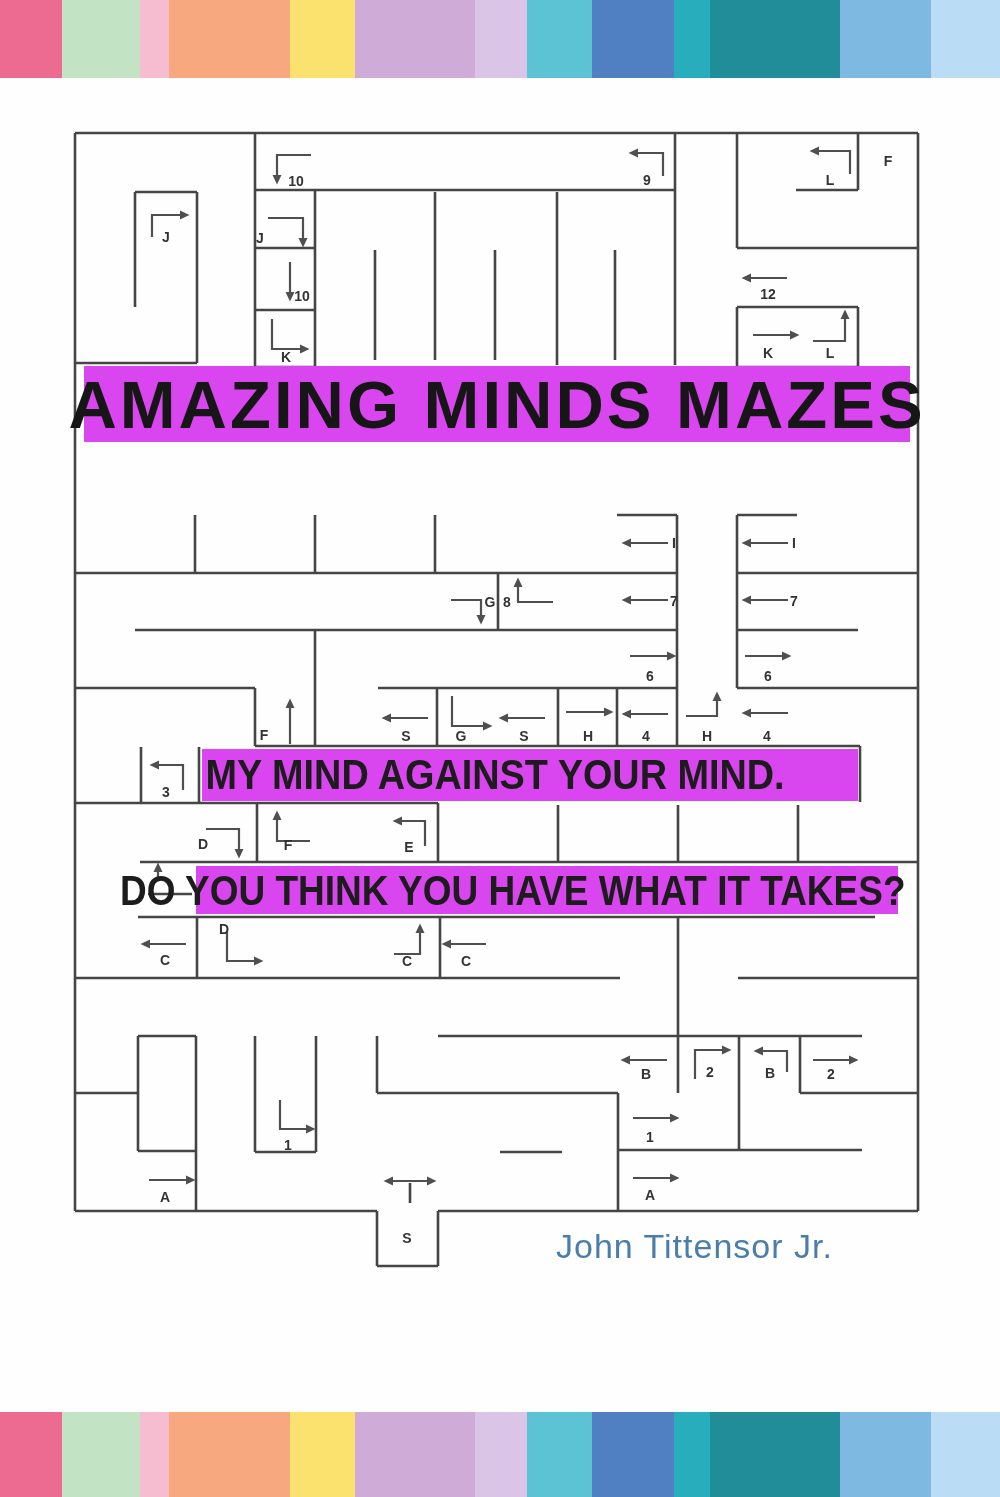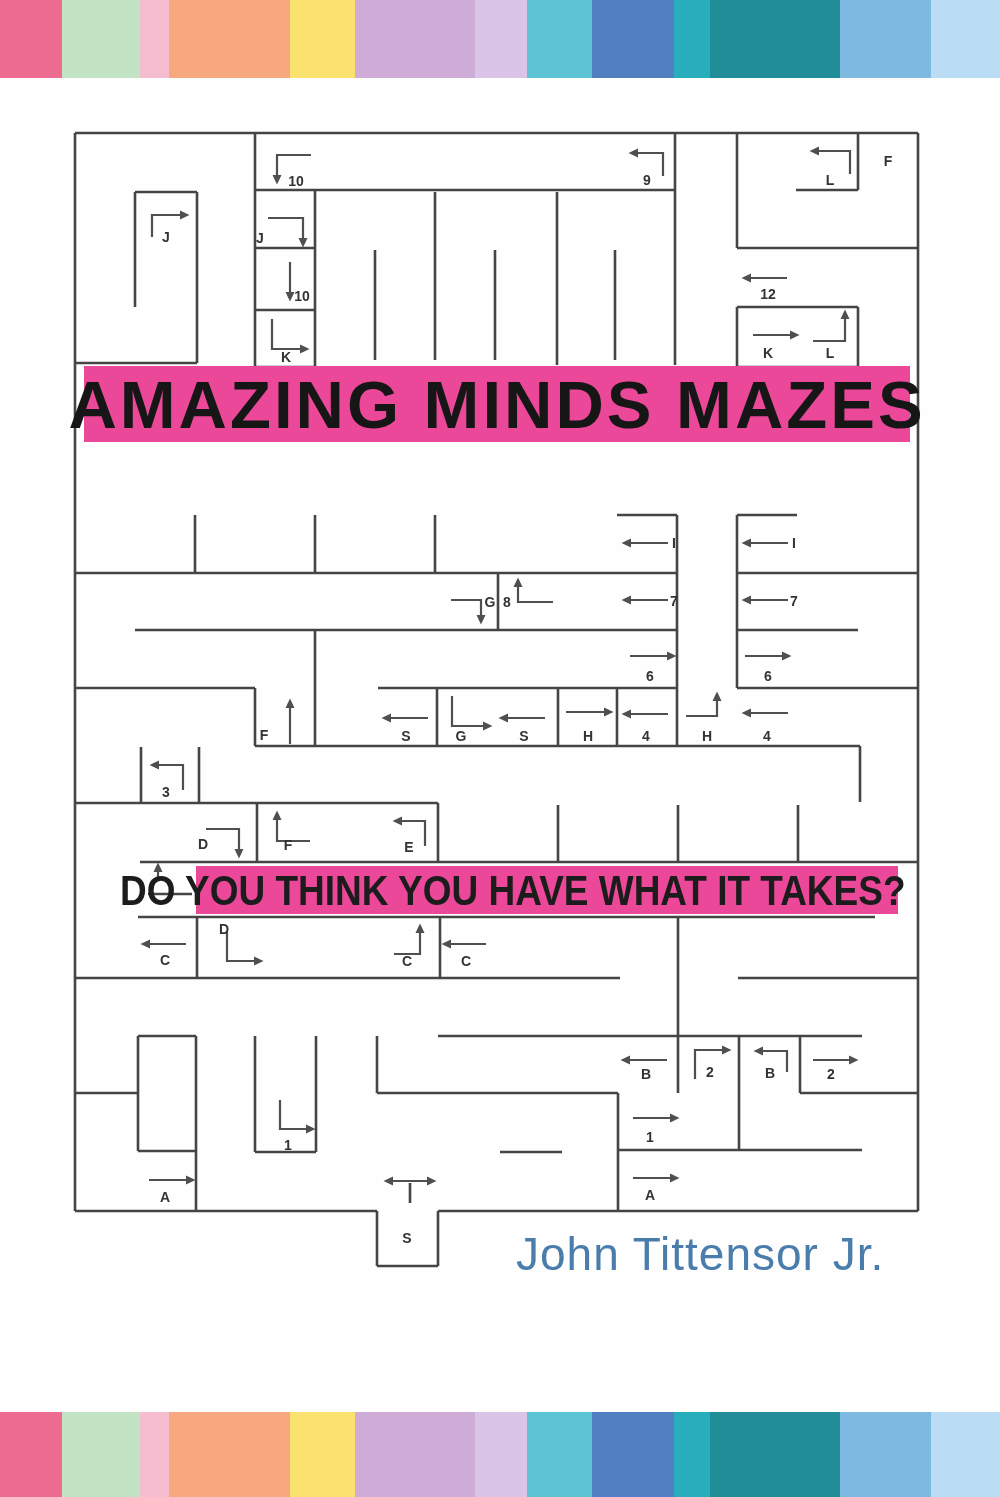--- a/index.html
+++ b/index.html
@@ -3,34 +3,34 @@
 <meta charset="utf-8">
 <style>
   html,body{margin:0;padding:0;background:#ffffff;}
   .cover{position:relative;width:1000px;height:1497px;background:#fefefe;overflow:hidden;
          font-family:"Liberation Sans",sans-serif;}
   .stripe-row{position:absolute;left:0;width:1000px;display:flex;}
   .stripe-row.top{top:0;height:78px;}
   .stripe-row.bottom{top:1412px;height:85px;}
   .stripe-row div{height:100%;}
   #maze-svg{position:absolute;left:0;top:0;width:1000px;height:1497px;}
-  .band{position:absolute;background:#ec4899;display:flex;align-items:center;}
+  .band{position:absolute;background:#d946ef;display:flex;align-items:center;}
   .title-band{left:84px;top:366px;width:826px;height:76px;justify-content:center;}
   .title-text{font-size:67px;font-weight:bold;color:#161616;letter-spacing:3px;white-space:nowrap;}
   .t1-band{left:202px;top:749px;width:656px;height:52px;}
   .t1-text{font-size:42px;font-weight:bold;color:#1c1c1c;transform:scaleX(0.9);
            transform-origin:left center;white-space:nowrap;padding-left:4px;}
   .t2-band{left:196px;top:866px;width:702px;height:48px;}
   .t2-text{position:absolute;left:120px;top:866px;height:48px;display:flex;align-items:center;
            font-size:43px;font-weight:bold;color:#1c1c1c;transform:scaleX(0.86);
            transform-origin:left center;white-space:nowrap;}
   .t3-band{left:196px;top:985px;width:404px;height:46px;}
   .t3-text{font-size:40px;font-weight:bold;color:#1c1c1c;transform:scaleX(0.85);
            transform-origin:left center;white-space:nowrap;padding-left:6px;}
-  .author{position:absolute;left:516px;top:1227px;font-size:46px;color:#4a7dac;
+  .author{position:absolute;left:556px;top:1227px;font-size:34px;color:#4a7dac;
           letter-spacing:1px;white-space:nowrap;}
 </style>
 </head>
 <body>
 
 <div class="cover">
   <div class="stripe-row top" id="stripes-top">
       <div style="background: rgb(237, 106, 144); width: 62px;"></div>
       <div style="background: rgb(194, 227, 196); width: 78px;"></div>
       <div style="background: rgb(246, 189, 209); width: 29px;"></div>
@@ -282,19 +282,22 @@
       <text x="650" y="1142" fill="#333333" font-size="14" font-weight="bold" font-family="Liberation Sans, sans-serif" text-anchor="middle">1</text>
       <text x="165" y="1202" fill="#333333" font-size="14" font-weight="bold" font-family="Liberation Sans, sans-serif" text-anchor="middle">A</text>
       <text x="650" y="1200" fill="#333333" font-size="14" font-weight="bold" font-family="Liberation Sans, sans-serif" text-anchor="middle">A</text>
       <text x="407" y="1243" fill="#333333" font-size="14" font-weight="bold" font-family="Liberation Sans, sans-serif" text-anchor="middle">S</text>
     </svg>
 
   <div class="band title-band">
     <span class="title-text">AMAZING MINDS MAZES</span>
   </div>
 
+  <div class="band t1-band">
+    <span class="t1-text">MY MIND AGAINST YOUR MIND.</span>
+  </div>
 
   <div class="band t2-band"></div>
   <div class="t2-text">DO YOU THINK YOU HAVE WHAT IT TAKES?</div>
 
 
   <div class="author">John Tittensor Jr.</div>
 </div>
 
 </body></html>

